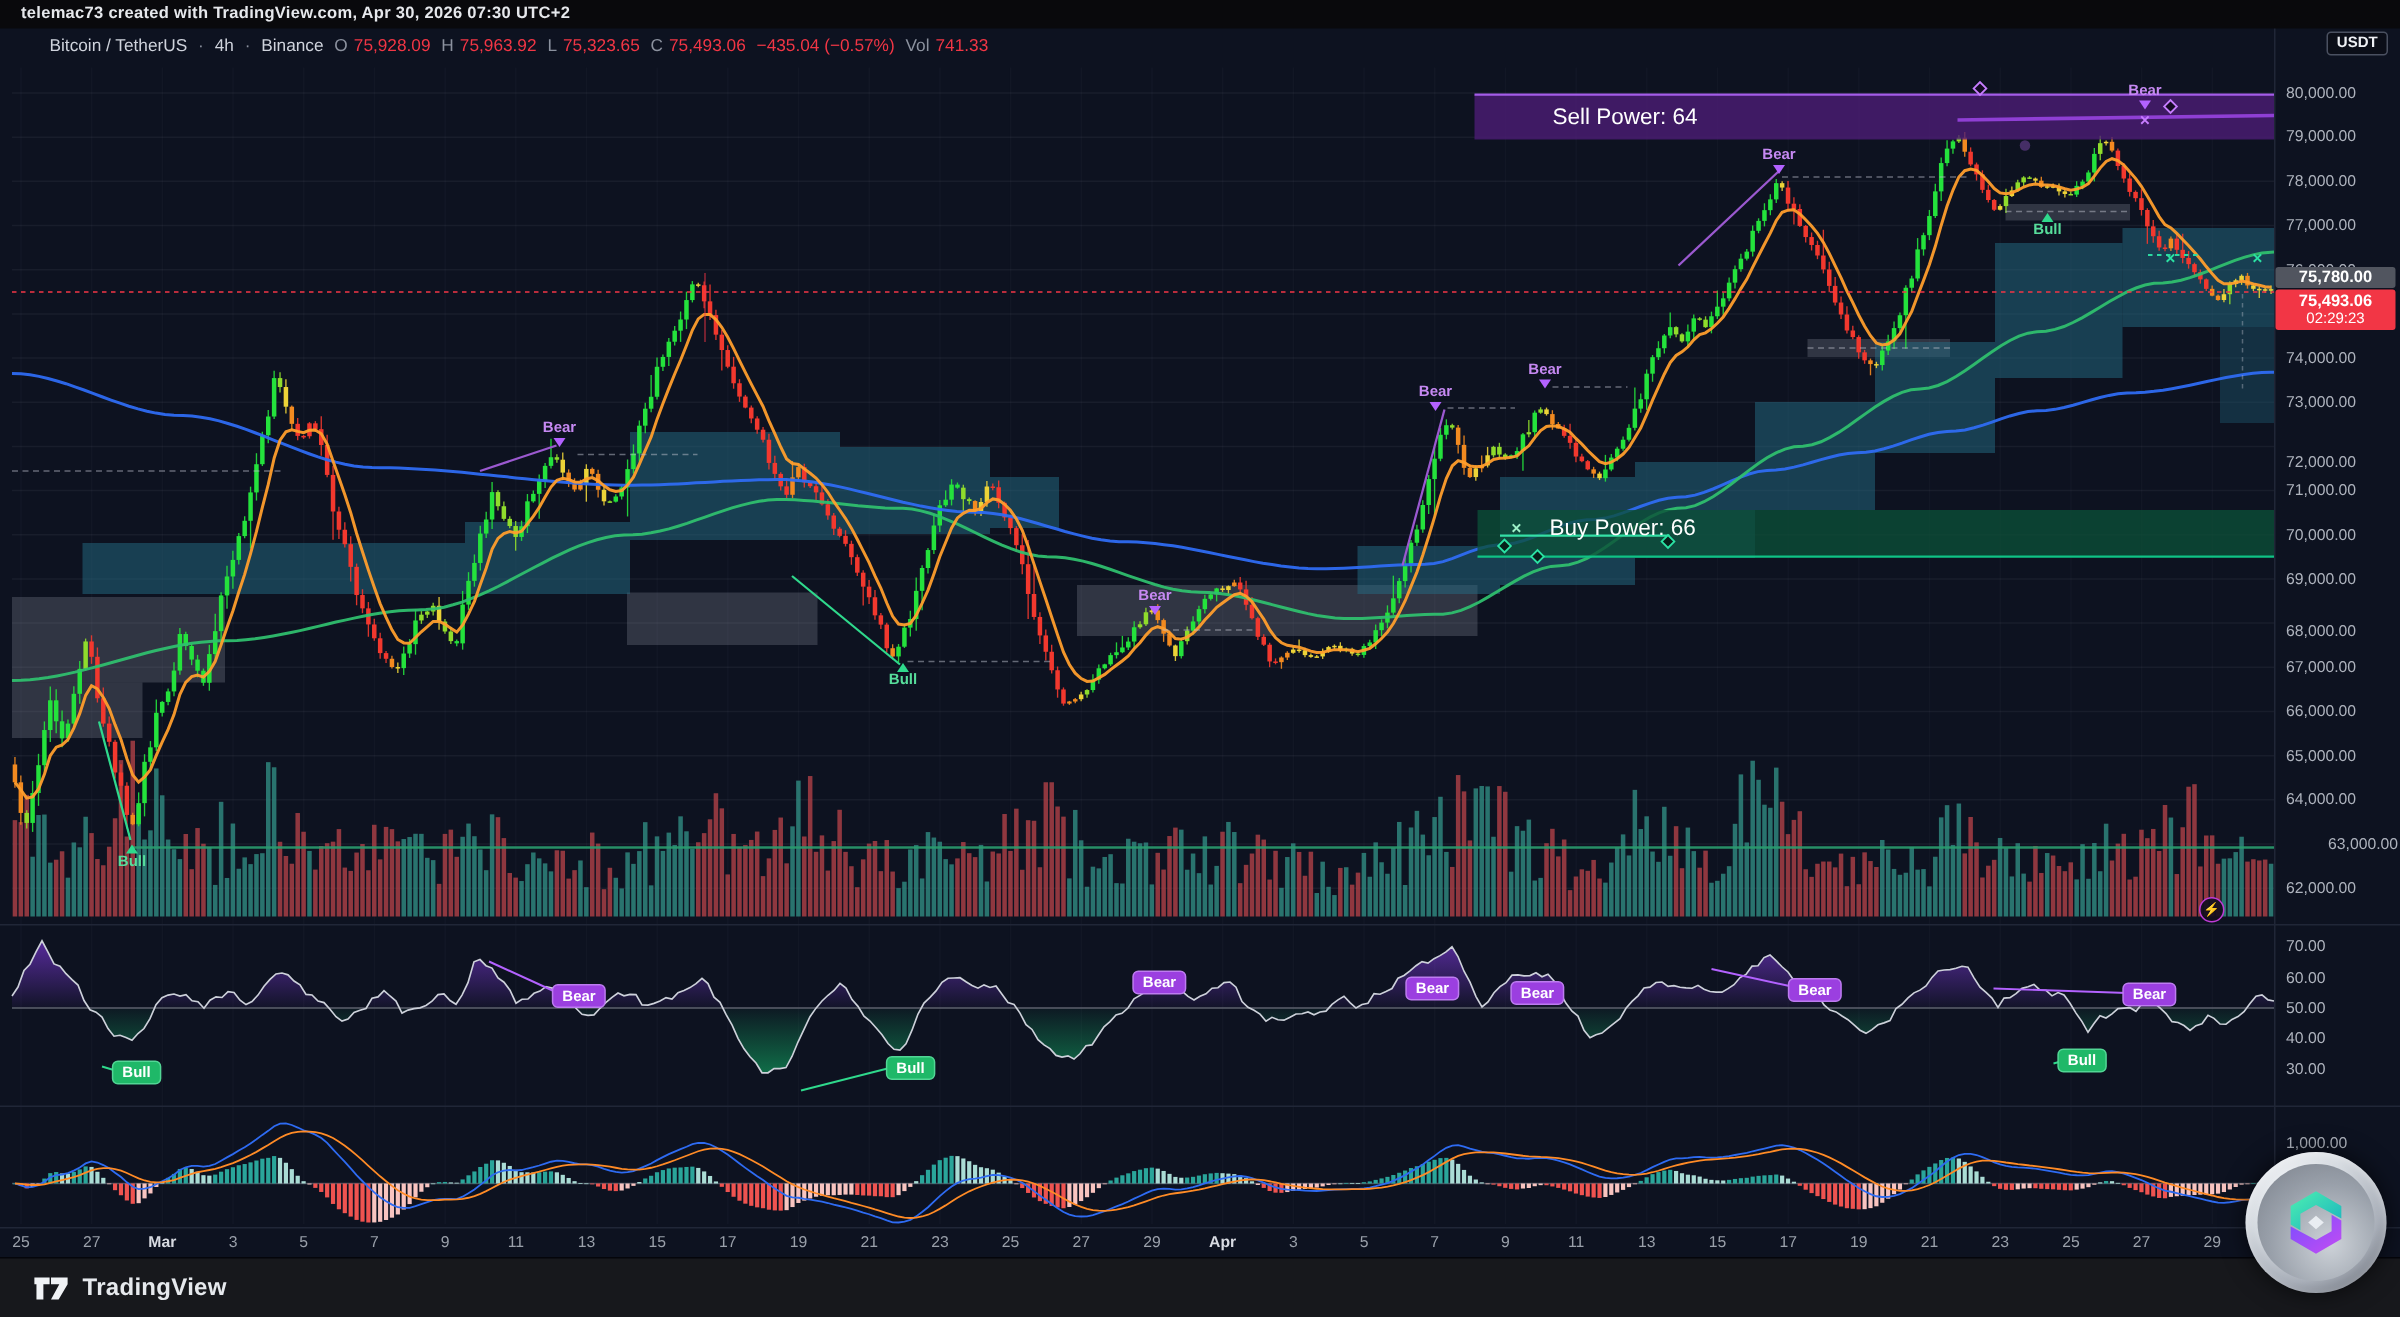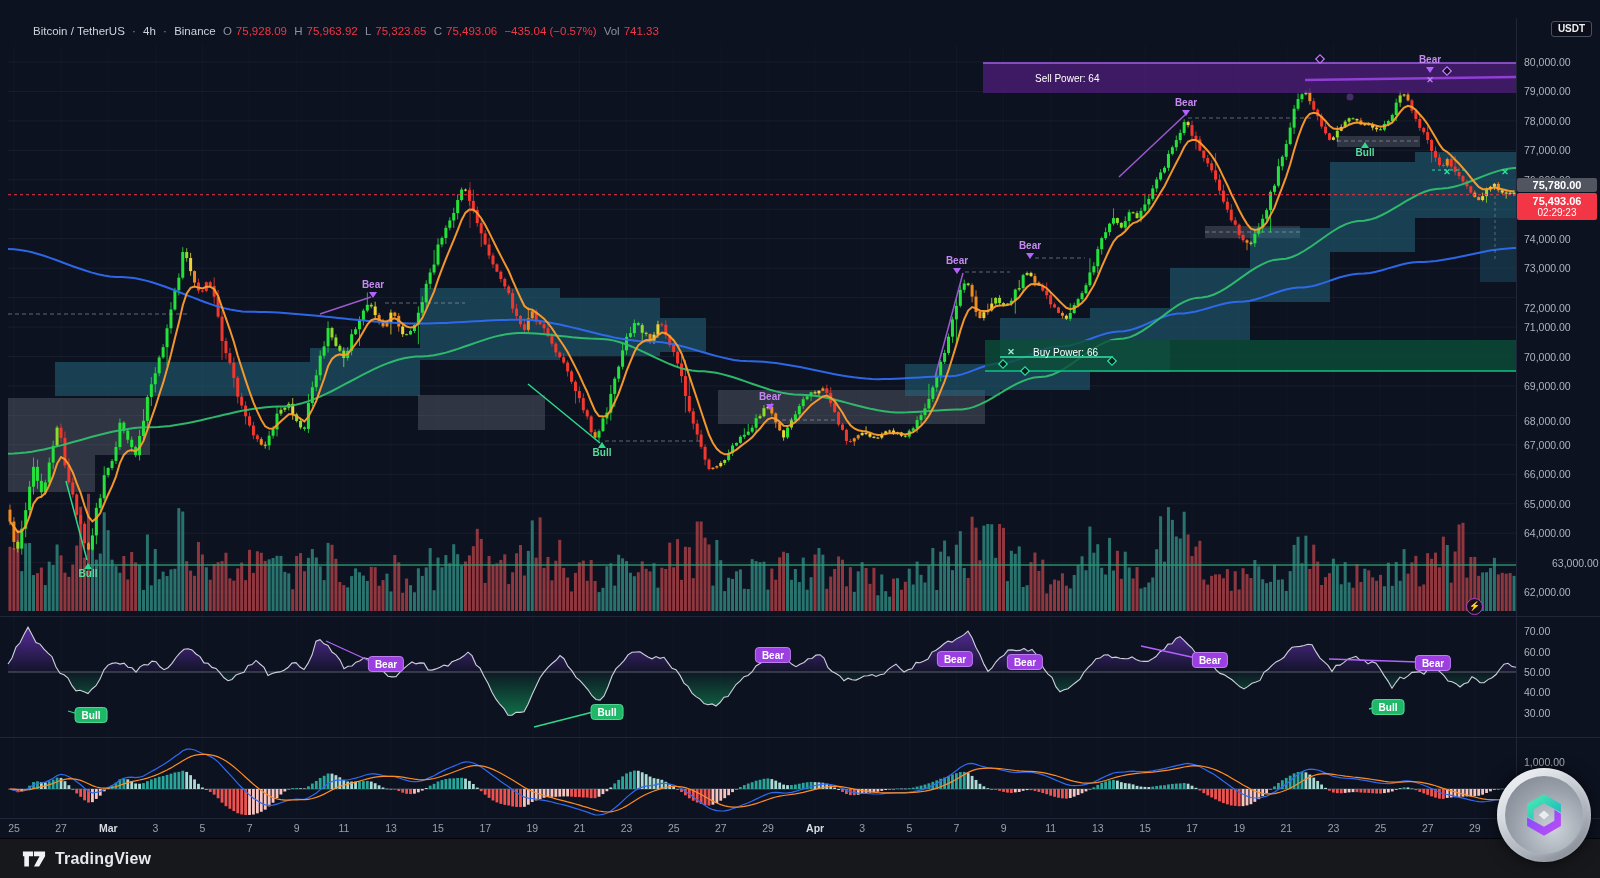--- a/index.html
+++ b/index.html
@@ -17,21 +17,21 @@
   .hud{position:absolute;left:0;top:0;width:1600px;height:878px;z-index:2;pointer-events:none}
   .ax-label{position:absolute;left:1524px;color:#aeb3bd;font-size:10.5px;transform:translateY(-50%)}
   .t-label{position:absolute;top:822px;color:#9aa0aa;font-size:10.5px;transform:translateX(-50%)}
   .t-label.major{color:#d8dbe2;font-weight:700}
   .badge-gray{position:absolute;left:1517px;top:178px;width:80px;height:14px;background:#51555f;color:#fff;
               font-size:11px;font-weight:700;text-align:center;line-height:14px;border-radius:2px;z-index:3}
   .badge-red{position:absolute;left:1517px;top:193px;width:80px;background:#f23645;color:#fff;text-align:center;
              border-radius:2px;padding:2px 0;z-index:3}
   .badge-red .l1{font-size:11px;font-weight:700;line-height:12px}
   .badge-red .l2{font-size:10px;line-height:11px}
-  .band-label{position:absolute;color:#fff;font-size:10px;transform:translateY(-50%);z-index:2}
+  .band-label{position:absolute;color:#fff;font-size:15px;transform:translateY(-50%);z-index:2}
   .band-label.sell{left:1035px;top:78px}
   .band-label.buy{left:1033px;top:352px}
   .sig-badge{position:absolute;transform:translate(-50%,-50%);font-size:10px;font-weight:700;color:#fff;
              padding:1.5px 6px;border-radius:4px;white-space:nowrap;z-index:2}
   .sig-bear{background:#9b3fe0;border:1px solid #bd7cf0}
   .sig-bull{background:#1fb868;border:1px solid #52d695}
   .lightning{position:absolute;left:1466px;top:598px;width:17px;height:17px;border:1.5px solid #bf3bd6;border-radius:50%;
              background:rgba(18,14,30,.92);color:#d66ef2;font-size:9px;line-height:14px;text-align:center;z-index:3;box-sizing:border-box}
   .footer{position:absolute;left:0;top:838px;width:100%;height:40px;background:#17181c;z-index:4;display:flex;
           align-items:center;padding-left:22px;box-sizing:border-box;border-top:1px solid #04050a}
@@ -39,20 +39,23 @@
   .coin{position:absolute;left:1497px;top:768px;width:94px;height:94px;border-radius:50%;z-index:7;
         background:radial-gradient(circle at 35% 30%,#f8fafc,#d4d9df 40%,#a8aeb8 65%,#6f747e 85%,#555a63);
         box-shadow:0 0 16px rgba(0,0,0,.65), inset 0 2px 6px rgba(255,255,255,.5)}
   .coin-inner{position:absolute;left:8px;top:8px;width:78px;height:78px;border-radius:50%;
         background:radial-gradient(circle at 62% 68%,#ced3d9,#99a0aa 55%,#7a808a);display:flex;align-items:center;justify-content:center}
 </style>
 </head>
 <body>
 
 <div class="screen">
+  <div class="topbar">
+    <span>telemac73 created with TradingView.com, Apr 30, 2026 07:30 UTC+2</span>
+  </div>
 
   <svg id="chart" width="1600" height="878">
       <defs>
         <linearGradient id="rsiP" x1="0" y1="618" x2="0" y2="672" gradientUnits="userSpaceOnUse">
           <stop offset="0" stop-color="#8b3df2" stop-opacity="0.7"></stop>
           <stop offset="1" stop-color="#8b3df2" stop-opacity="0.04"></stop>
         </linearGradient>
         <linearGradient id="rsiG" x1="0" y1="672" x2="0" y2="735" gradientUnits="userSpaceOnUse">
           <stop offset="0" stop-color="#12c06c" stop-opacity="0.04"></stop>
           <stop offset="1" stop-color="#12c06c" stop-opacity="0.75"></stop>

